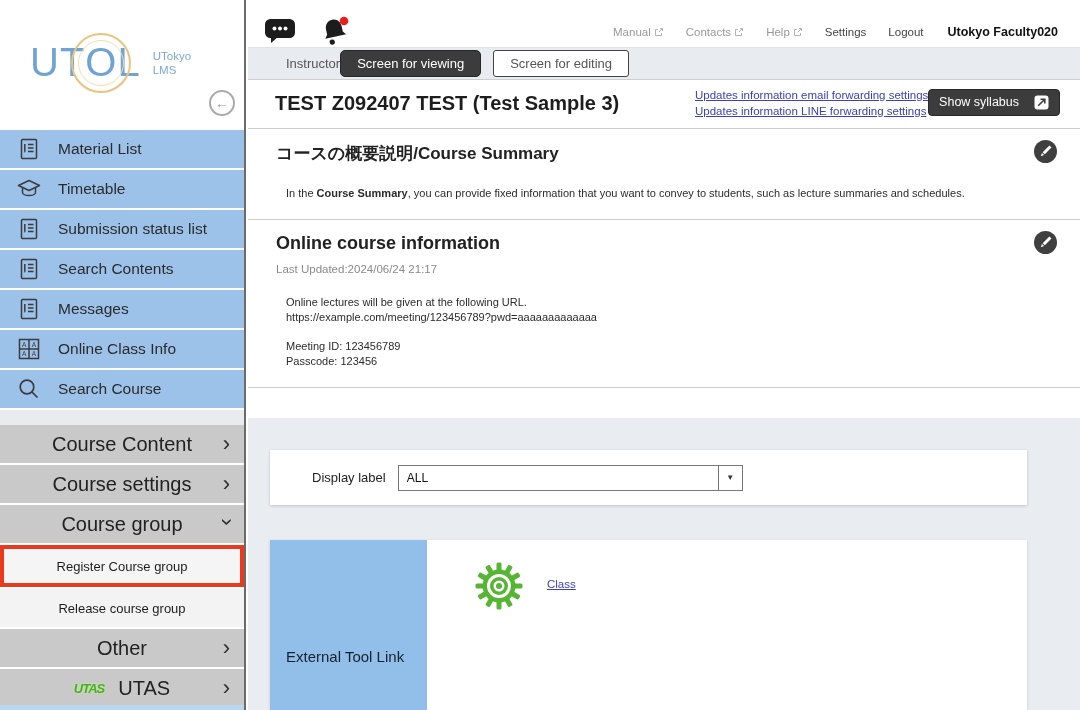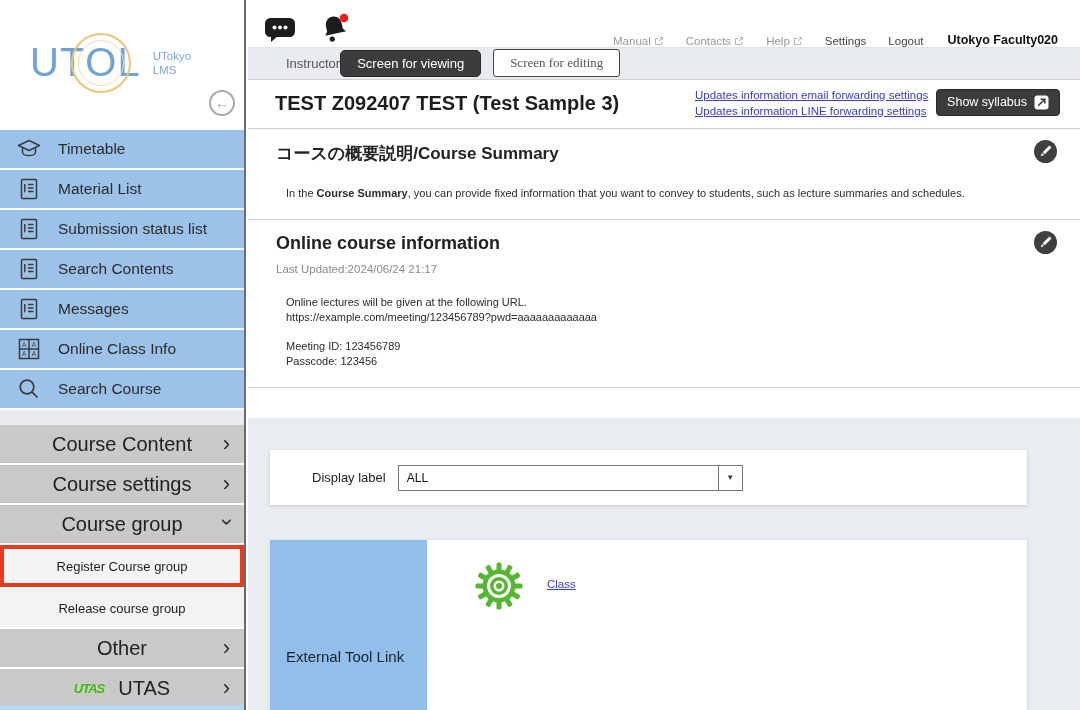--- a/index.html
+++ b/index.html
@@ -27,37 +27,37 @@
   .chev { position:absolute; right:14px; top:50%; transform:translateY(-50%); font-size:22px; color:#2e2e2e; line-height:1; }
   .chev.down { transform:translateY(-60%) rotate(90deg); }
   .nav-sub { position:relative; height:38px; margin-bottom:2px; background:#f3f3f3; display:flex; align-items:center; justify-content:center; cursor:pointer; }
   .nav-sub .lbl { font-size:13px; color:#1d1d1d; }
   .nav-sub.highlight { height:42px; border:4px solid #e93a20; background:#f5f5f5; }
   .utas-logo { font-weight:bold; font-style:italic; font-size:13px; color:#45b223; letter-spacing:-1px; text-shadow:0 0 3px #cdeaa0; margin-right:14px; }
   .bottom-strip { position:absolute; left:0; bottom:0; width:100%; height:5px; background:#b9d6f0; }
 
   
   .main { position:absolute; left:248px; top:0; width:832px; height:710px; display:flex; flex-direction:column; }
-  .topbar { height:48px; background:#fff; border-bottom:1px solid #e2e2e2; display:flex; align-items:flex-end; padding:17px 22px 0 16px; }
+  .topbar { height:48px; background:#fff; border-bottom:1px solid #e2e2e2; display:flex; align-items:center; padding:17px 22px 0 16px; }
   .topbar .spacer-flex { flex:1; }
   .icon-btn { background:none; border:none; cursor:pointer; padding:0; margin-right:22px; }
   .top-link { font-size:11.5px; color:#999; margin-left:22px; cursor:pointer; text-decoration:none; display:flex; align-items:center; gap:3px; }
   .top-link.dark { color:#444; }
   .top-user { font-size:12.5px; color:#111; font-weight:bold; margin-left:24px; }
 
   .viewbar { height:34px; background:#e8ebef; border-bottom:1px solid #cfcfcf; display:flex; align-items:center; }
   .viewbar .role { margin-left:38px; font-size:13px; color:#555; }
   .btn-dark { background:#3c3c3c; color:#fff; font-size:13px; padding:5px 16px; border-radius:5px; border:1px solid #282828; cursor:pointer; font-family:inherit; }
-  .btn-outline { margin-left:12px; background:#fff; color:#555; font-size:13px; padding:5px 16px; border-radius:3px; border:1px solid #444; cursor:pointer; font-family:Liberation Serif, serif; }
+  .btn-outline { margin-left:12px; background:#fff; color:#555; font-size:13px; padding:5px 16px; border-radius:3px; border:1px solid #444; cursor:pointer; font-family:Liberation Sans, sans-serif; }
 
   .course-header { position:relative; height:53px; background:#fff; border-bottom:1px solid #ccc; }
   .course-title { position:absolute; left:27px; top:12px; font-size:20px; color:#1d1d1d; }
   .fwd-links { position:absolute; left:447px; top:9px; display:flex; flex-direction:column; gap:4px; }
   .fwd-links a { font-size:11.5px; color:#3a41c4; text-decoration:underline; cursor:pointer; }
-  .syllabus-btn { position:absolute; right:20px; top:9px; background:#3c3c3c; color:#fff; font-size:12.5px; padding:5px 10px; border-radius:4px; border:1px solid #282828; display:flex; align-items:center; gap:7px; cursor:pointer; font-family:inherit; }
+  .syllabus-btn { position:absolute; right:20px; top:9px; background:#3c3c3c; color:#fff; font-size:12.5px; padding:5px 10px; border-radius:4px; border:1px solid #282828; display:flex; align-items:center; gap:15px; cursor:pointer; font-family:inherit; }
 
   .section { position:relative; background:#fff; border-bottom:1px solid #ccc; padding:13px 28px; }
   .section.summary { height:95px; }
   .section.online { height:178px; }
   .sec-heading { font-size:18px; color:#222; }
   .sec-heading.jp { font-size:17px; }
   .edit-btn { position:absolute; right:23px; top:11px; background:none; border:none; cursor:pointer; padding:0; }
   .sec-body { margin:21px 0 0 10px; font-size:11px; color:#2b2b2b; line-height:15px; }
   .last-updated { margin-top:9px; font-size:11.5px; color:#8a8a8a; }
   .online-body { margin:20px 0 0 10px; font-size:11px; color:#2b2b2b; line-height:15px; }
@@ -85,37 +85,37 @@
     <div class="logo-area">
       <div class="logo">
         <span class="logo-text"><span>UT</span><span class="logo-o">O</span><span>L</span></span>
         <span class="logo-sub"><span>UTokyo</span><br><span>LMS</span></span>
       </div>
       <button class="collapse-btn">←</button>
     </div>
 
     <div class="nav-item blue">
       <span class="ic">
-        <svg viewBox="0 0 26 26" width="26" height="26" fill="none" stroke="#3b3b3b" stroke-width="1.5" stroke-linejoin="round">
-            <path d="M2.5 9.5 13 4.5l10.5 5L13 14.5z"></path>
-            <path d="M6.5 12v4.2c0 1.9 2.9 3.4 6.5 3.4s6.5-1.5 6.5-3.4V12"></path>
-          </svg>
-      </span>
-      <span class="lbl">Timetable</span>
-    </div>
-    <div class="nav-item blue">
-      <span class="ic">
         <svg viewBox="0 0 26 26" width="26" height="26" fill="none" stroke="#3b3b3b" stroke-width="1.5">
             <rect x="5.5" y="3.5" width="15" height="19" rx="1"></rect>
             <path d="M12 8.5h5.5M12 12h5.5M12 15.5h5.5"></path>
             <path d="M8.8 8v7"></path>
             <path d="M8 15h1.6L8.8 17z" fill="#3b3b3b" stroke="none"></path>
           </svg>
       </span>
       <span class="lbl">Material List</span>
+    </div>
+    <div class="nav-item blue">
+      <span class="ic">
+        <svg viewBox="0 0 26 26" width="26" height="26" fill="none" stroke="#3b3b3b" stroke-width="1.5" stroke-linejoin="round">
+            <path d="M2.5 9.5 13 4.5l10.5 5L13 14.5z"></path>
+            <path d="M6.5 12v4.2c0 1.9 2.9 3.4 6.5 3.4s6.5-1.5 6.5-3.4V12"></path>
+          </svg>
+      </span>
+      <span class="lbl">Timetable</span>
     </div>
     <div class="nav-item blue">
       <span class="ic">
         <svg viewBox="0 0 26 26" width="26" height="26" fill="none" stroke="#3b3b3b" stroke-width="1.5">
             <rect x="5.5" y="3.5" width="15" height="19" rx="1"></rect>
             <path d="M12 8.5h5.5M12 12h5.5M12 15.5h5.5"></path>
             <path d="M8.8 8v7"></path>
             <path d="M8 15h1.6L8.8 17z" fill="#3b3b3b" stroke="none"></path>
           </svg>
       </span>

